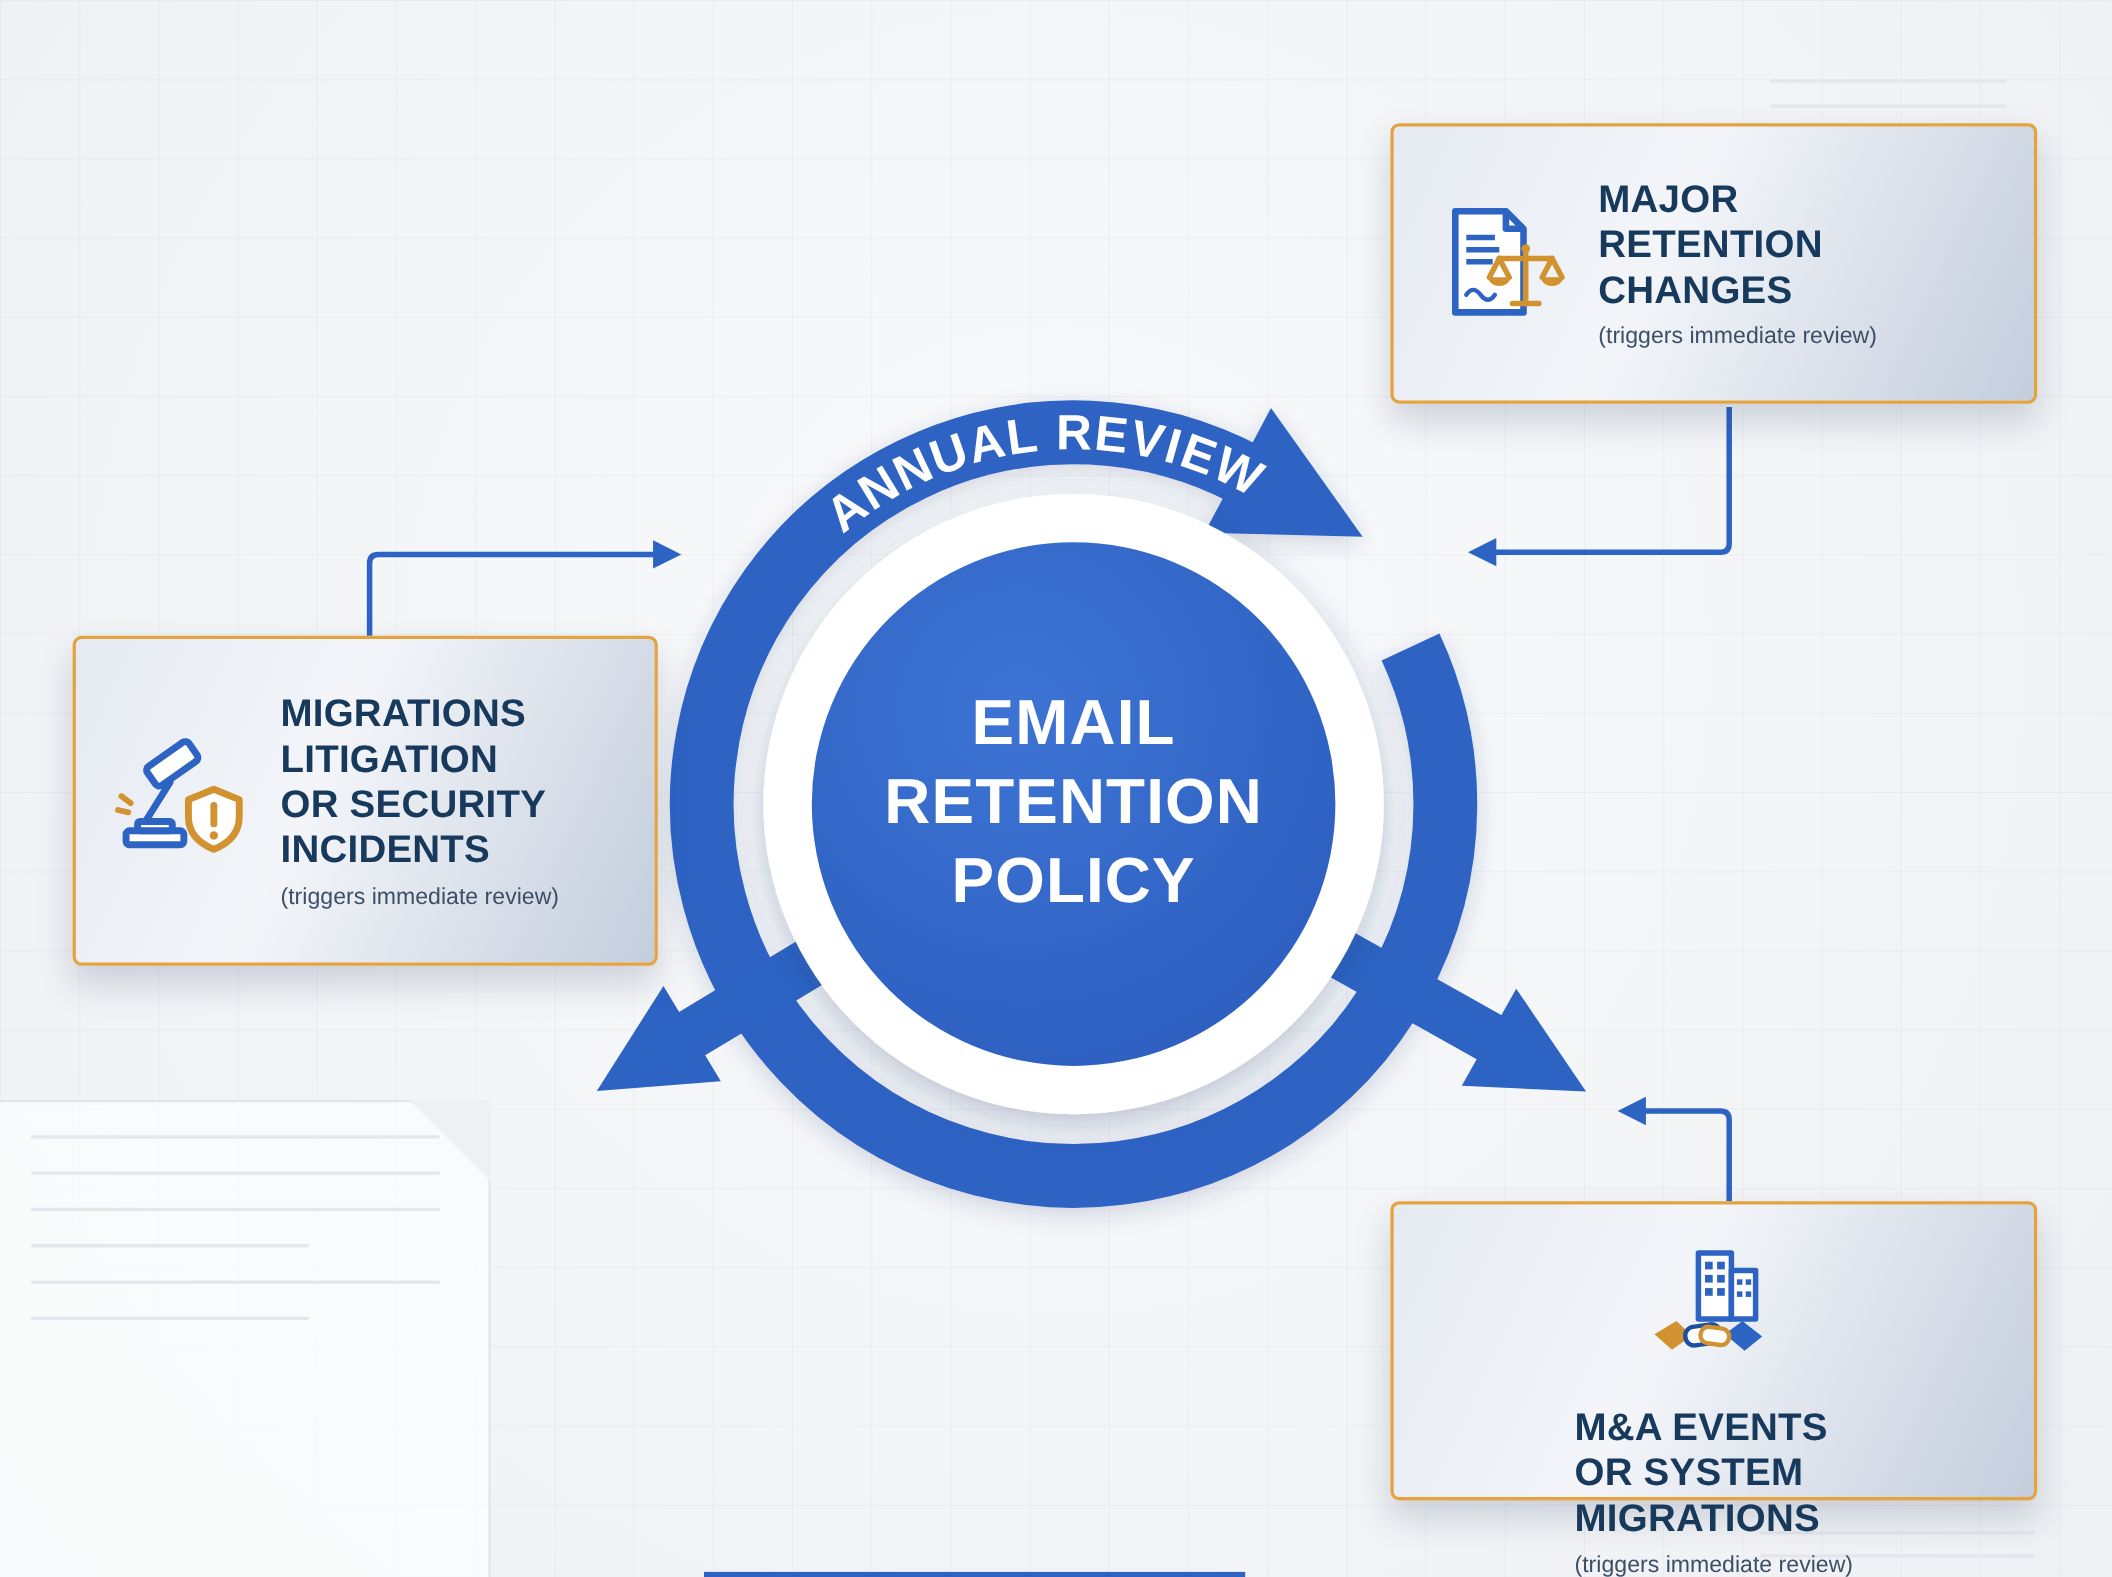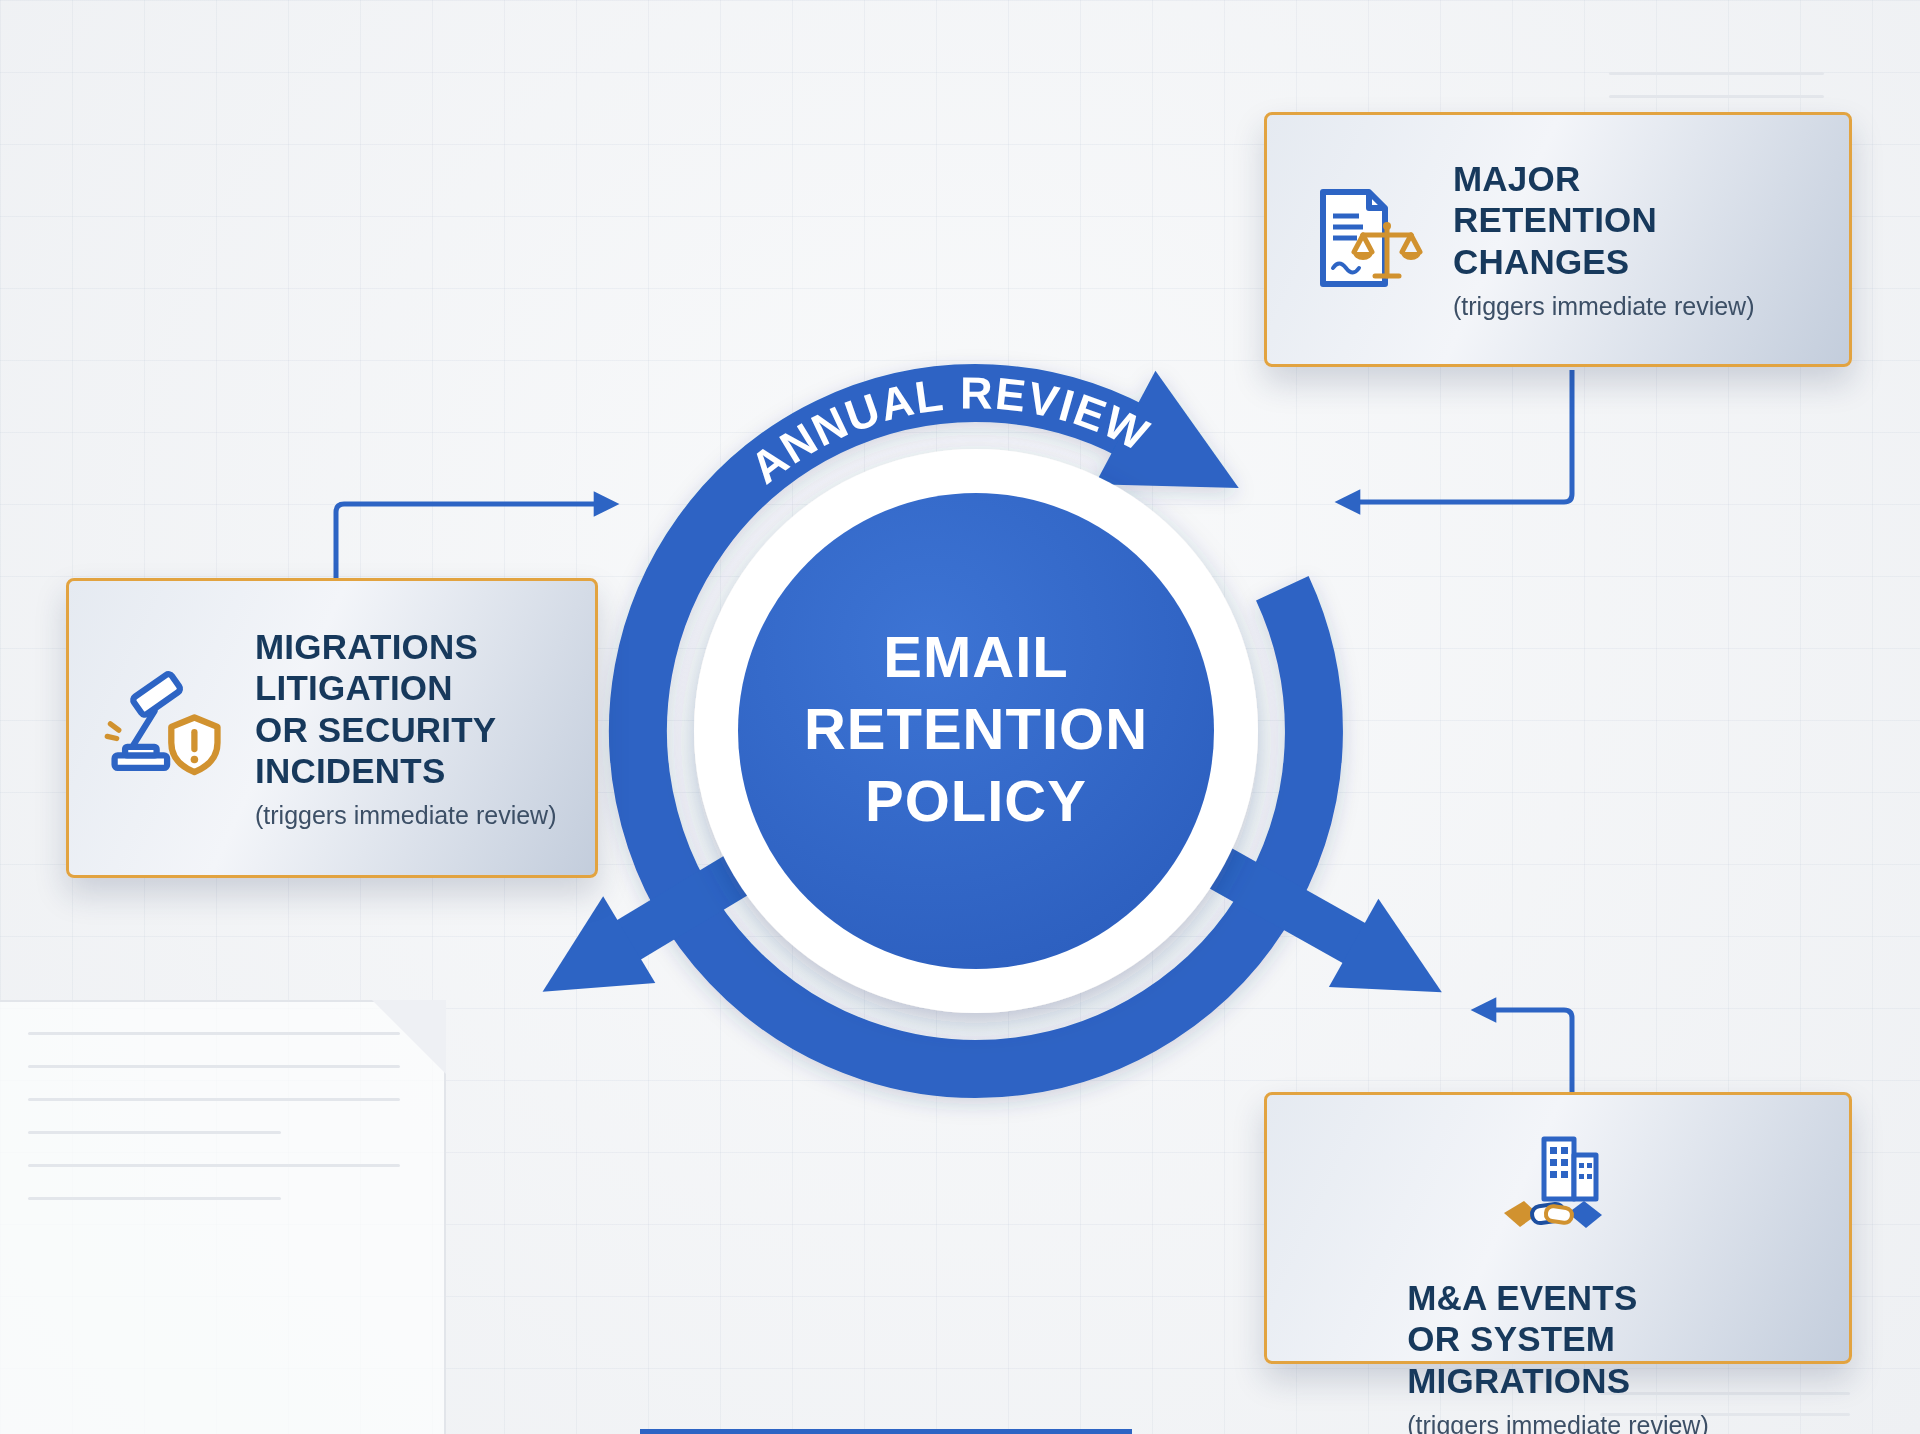--- a/index.html
+++ b/index.html
@@ -63,21 +63,21 @@
     box-shadow:0 16px 32px rgba(25,45,85,.18);
     z-index:3;
   }
   .card-regulatory{left:1264px;top:112px;width:588px;height:255px;}
   .card-litigation{left:66px;top:578px;width:532px;height:300px;}
   .card-mna{left:1264px;top:1092px;width:588px;height:272px;flex-direction:column;}
 
   .card-icon{flex:0 0 128px;display:flex;align-items:center;justify-content:center;}
   .card-title{font-weight:700;font-size:35px;line-height:1.18;color:#17395c;letter-spacing:.2px;}
   .card-title span{display:block;}
-  .card-subtitle{margin-top:10px;font-size:25px;color:#3c4f66;white-space:nowrap;text-align:center;}
+  .card-subtitle{margin-top:10px;font-size:21px;color:#3c4f66;white-space:nowrap;text-align:center;}
 </style>
 </head>
 <body>
 
 <div class="canvas">
 
   <div class="bg-doc">
     <div class="fold"></div>
     <div class="bg-line"></div>
     <div class="bg-line"></div>

